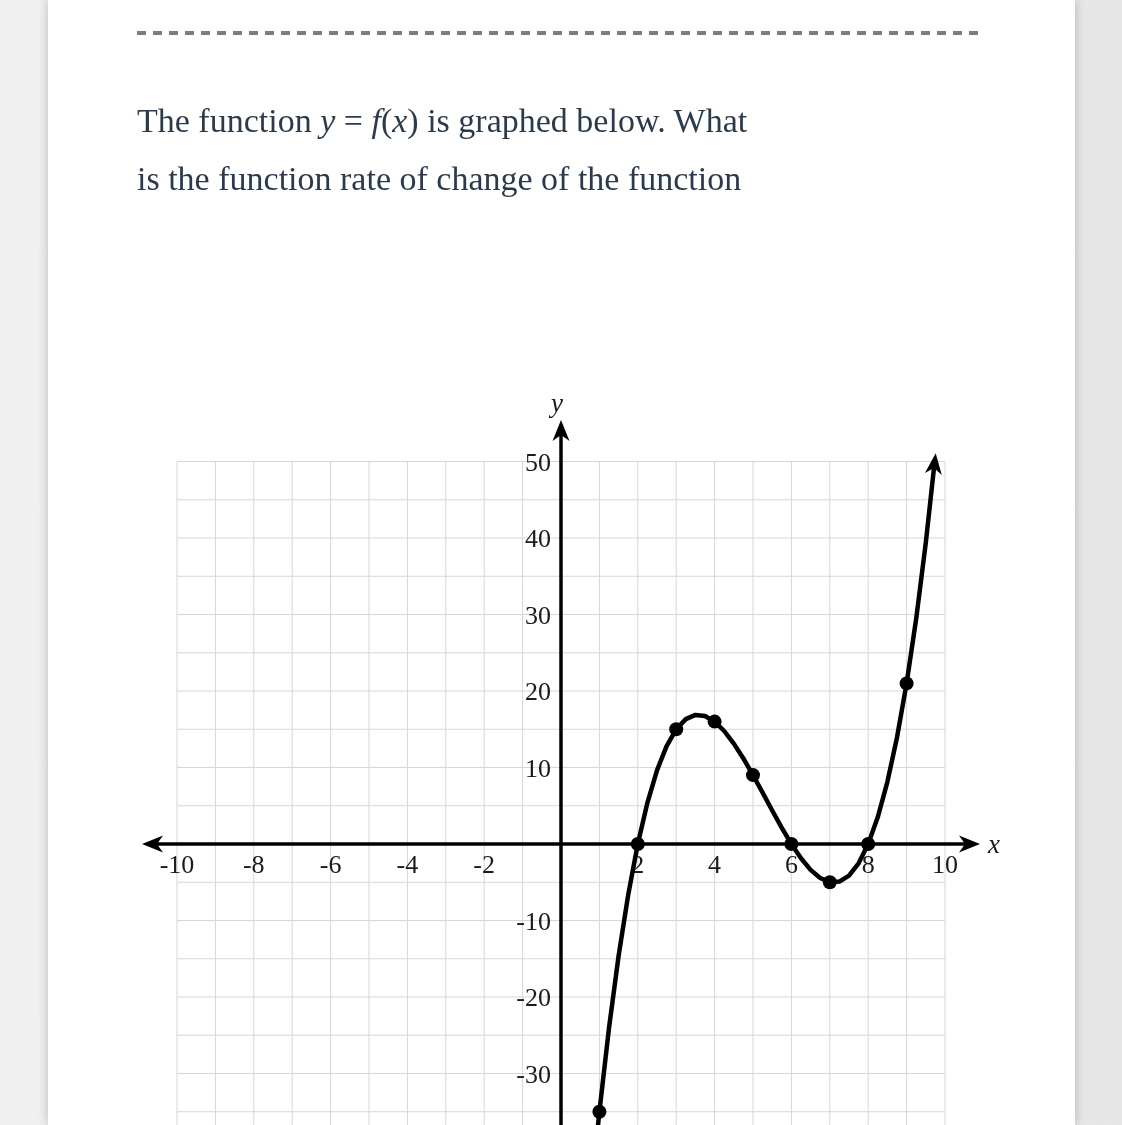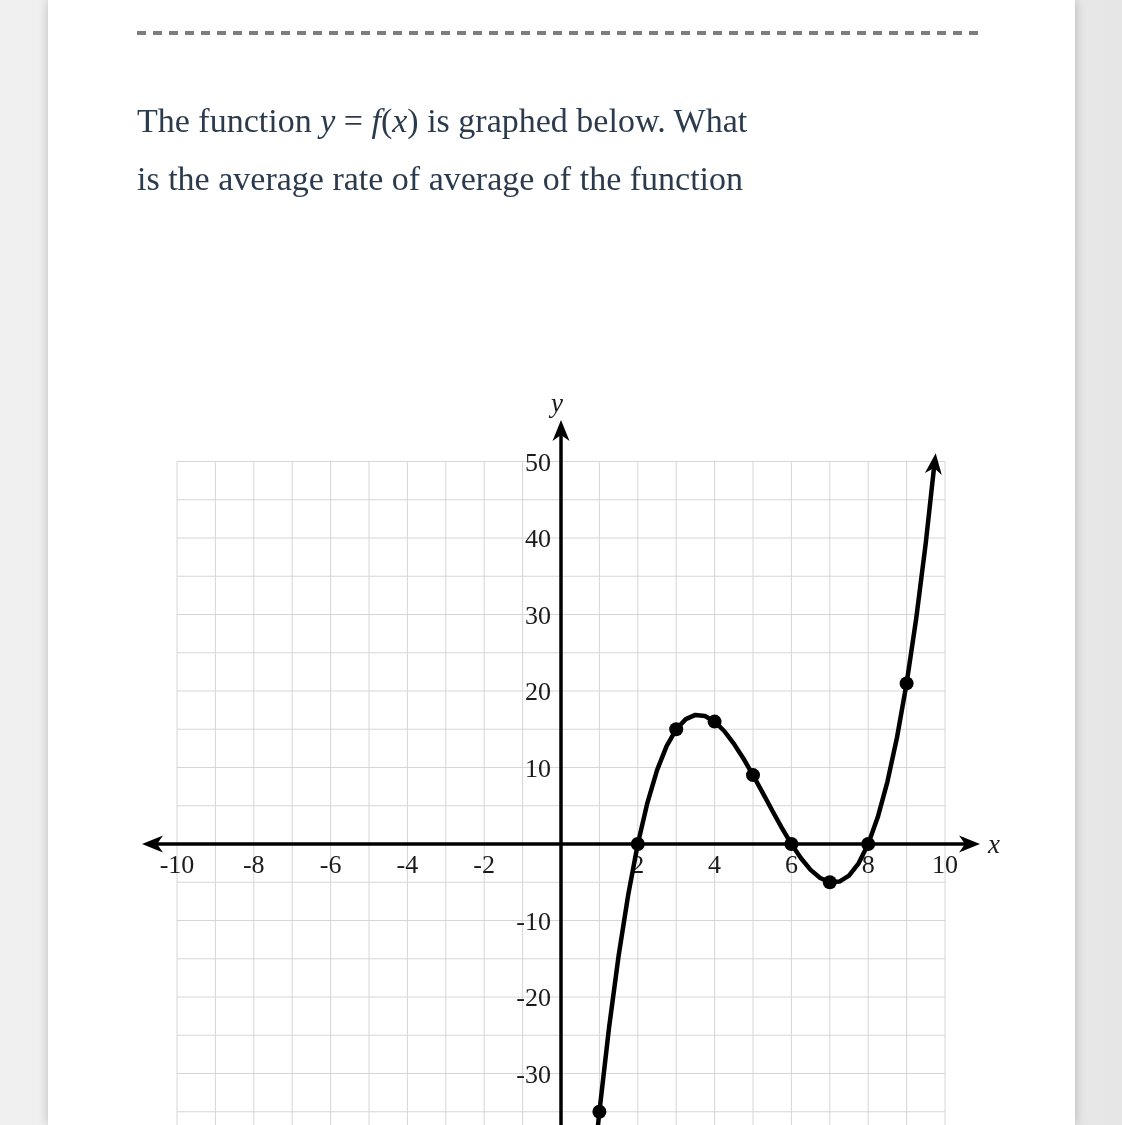--- a/index.html
+++ b/index.html
@@ -29,21 +29,21 @@
   #graph text { font-family:"Liberation Serif","DejaVu Serif",serif; fill:#1b1b1b; }
 </style>
 </head>
 <body>
 
 <div class="page">
   <div class="card">
     <div class="divider"></div>
     <div class="question" id="question">
         <div class="q-line"><span class="roman">The function </span><span class="math">y</span><span class="roman"> = </span><span class="math">f</span><span class="roman">(</span><span class="math">x</span><span class="roman">)</span><span class="roman"> is graphed below. What</span></div>
-        <div class="q-line"><span class="roman">is the average rate of average of the function</span></div>
+        <div class="q-line"><span class="roman">is the function rate of change of the function</span></div>
       </div>
     <svg id="graph" width="880" height="735" viewBox="0 0 880 735">
         <g stroke="#d6d6d6" stroke-width="1">
           <line x1="47" y1="71.5" x2="47" y2="735"></line>
           <line x1="85.40000000000003" y1="71.5" x2="85.40000000000003" y2="735"></line>
           <line x1="123.80000000000001" y1="71.5" x2="123.80000000000001" y2="735"></line>
           <line x1="162.2" y1="71.5" x2="162.2" y2="735"></line>
           <line x1="200.60000000000002" y1="71.5" x2="200.60000000000002" y2="735"></line>
           <line x1="239" y1="71.5" x2="239" y2="735"></line>
           <line x1="277.4" y1="71.5" x2="277.4" y2="735"></line>

